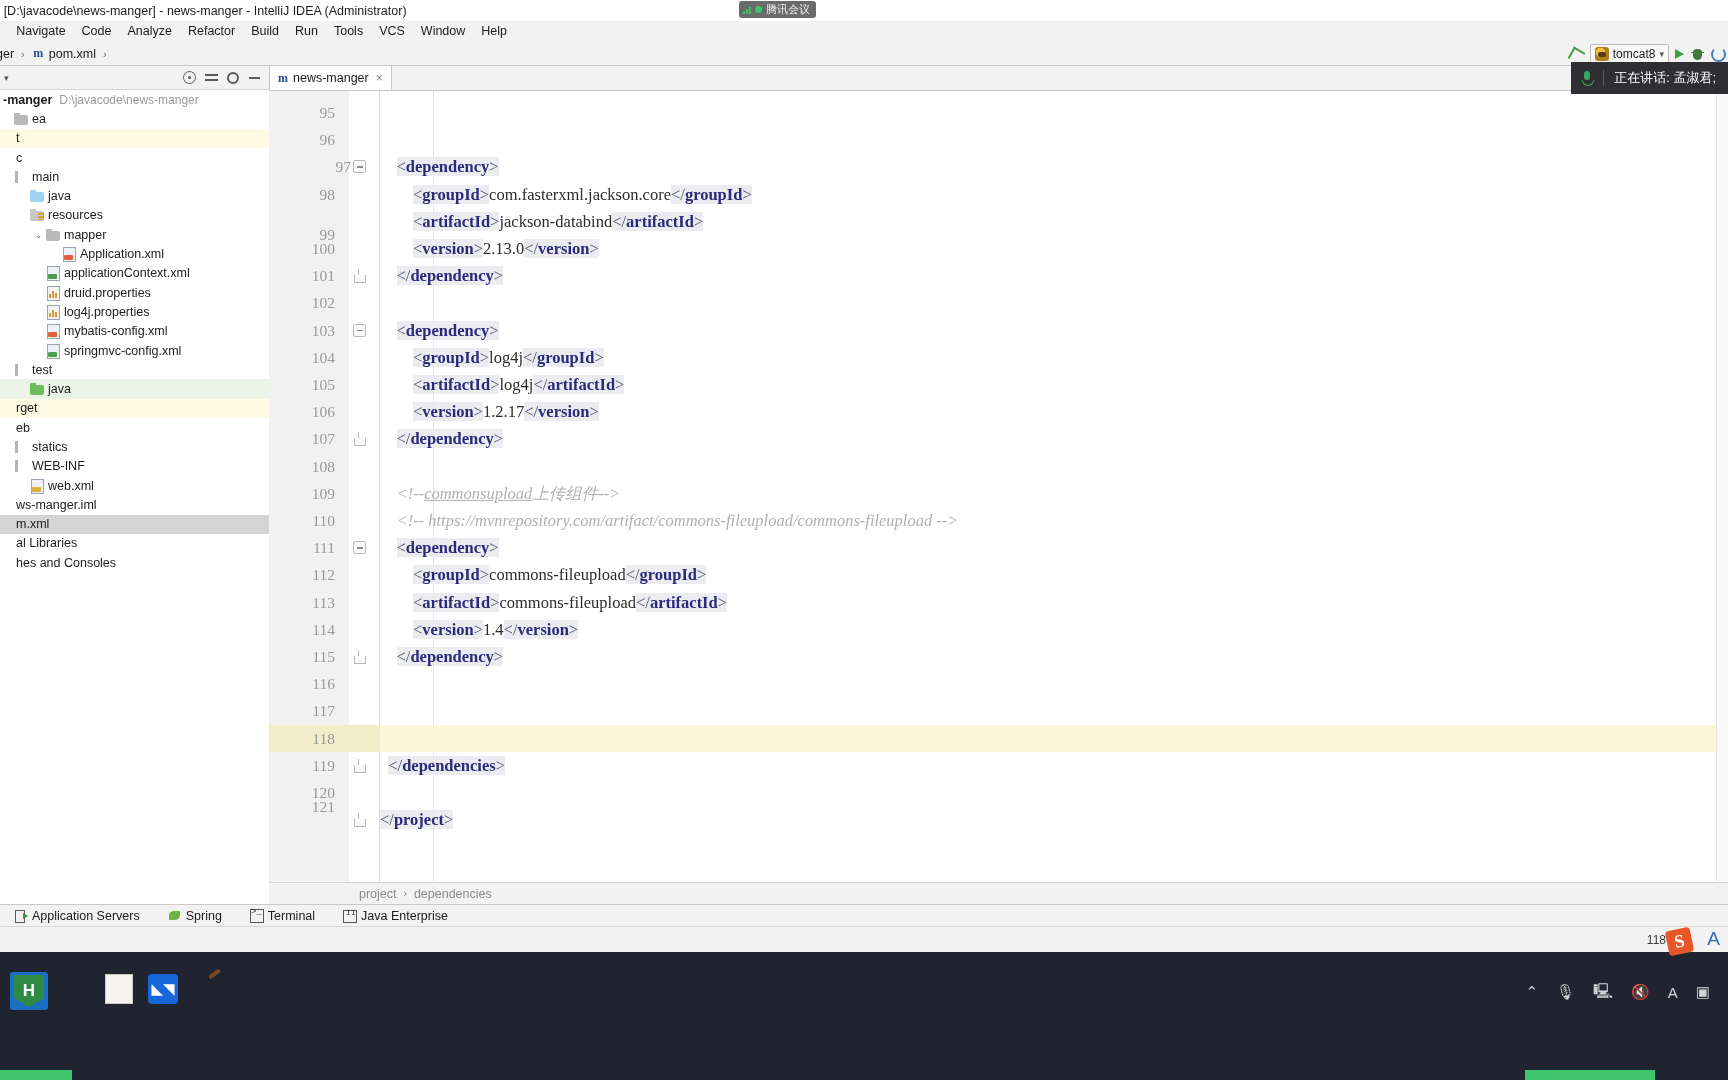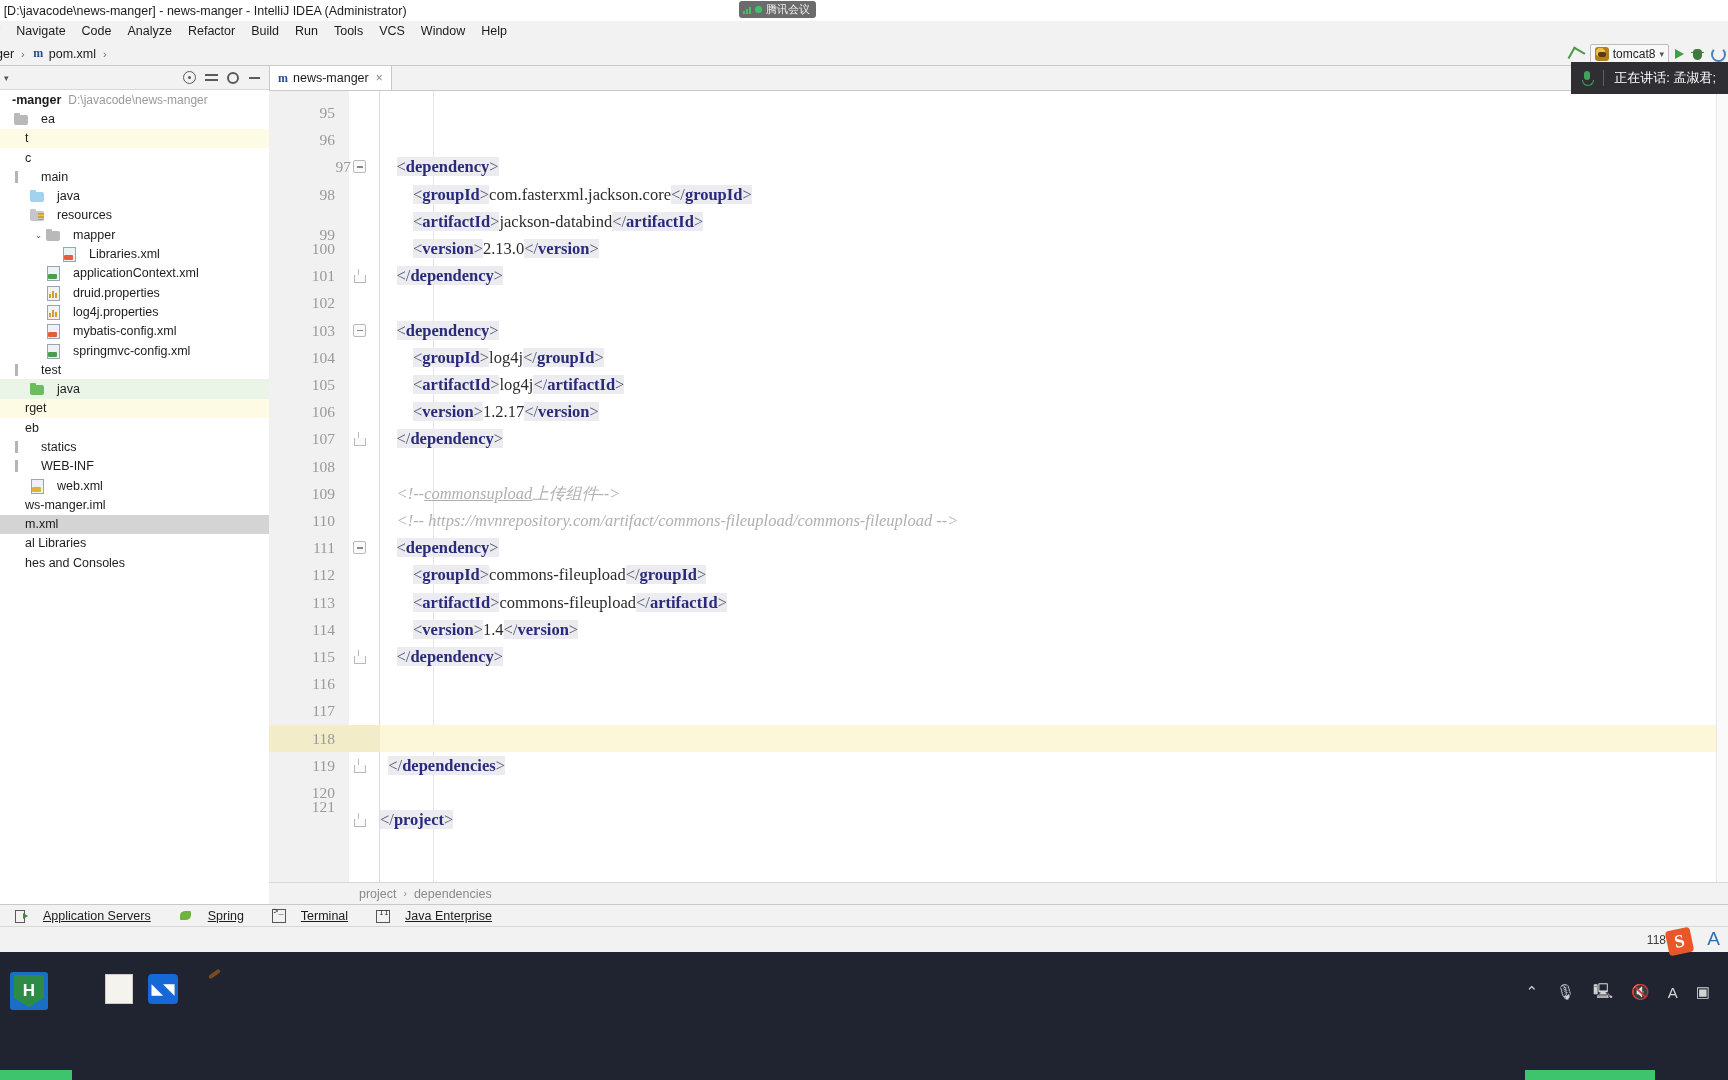--- a/index.html
+++ b/index.html
@@ -169,21 +169,21 @@
     font-size: 12.5px; color: #1c1c1c;
   }
   .tree-row {
     height: 19.3px; display: flex; align-items: center; white-space: nowrap;
     padding-right: 4px;
   }
   .tree-row.hl-yellow { background: #fdfbe4; }
   .tree-row.hl-green { background: #eaf5e7; }
   .tree-row.hl-sel { background: #d4d4d4; }
   .tw { display: inline-block; width: 13px; text-align: center; color: #555; font-size: 9px; }
-  .node-label { margin-left: 12px; }
+  .node-label { margin-left: 3px; }
   .node-label.bold { font-weight: bold; }
   .node-path { color: #9a9a9a; margin-left: 7px; font-size: 12px; }
 
   
   .fi { display: inline-block; width: 16px; height: 14px; position: relative; flex: 0 0 16px; }
   .fi-folder::before {
     content: ""; position: absolute; left: 1px; top: 3px; width: 14px; height: 10px;
     background: #9fd3f0; border-radius: 1px 2px 2px 2px;
   }
   .fi-folder::after {
@@ -311,21 +311,21 @@
   }
   .breadcrumb-bar .sep { margin: 0 7px; font-size: 10px; }
 
   
   .bottombar {
     position: absolute; left: 0; top: 904px; width: 1728px; height: 22px;
     background: #f2f2f2; border-top: 1px solid #c9c9c9;
     display: flex; align-items: center;
     font-size: 12.5px; color: #1c1c1c;
   }
-  .bb-item { display: flex; align-items: center; gap: 16px; padding: 0 14px 0 0; margin-left: 14px; white-space: nowrap; text-decoration: underline; }
+  .bb-item { display: flex; align-items: center; gap: 5px; padding: 0 14px 0 0; margin-left: 14px; white-space: nowrap; }
   .bb-icon { width: 13px; height: 13px; position: relative; }
   .ic-appserv::before {
     content: ""; position: absolute; left: 1px; top: 1px; width: 8px; height: 11px;
     border: 1.4px solid #5a5a5a;
   }
   .ic-appserv::after {
     content: ""; position: absolute; left: 9px; top: 4px;
     width: 0; height: 0; border-left: 5px solid #3d8b3d;
     border-top: 3.5px solid transparent; border-bottom: 3.5px solid transparent;
   }
@@ -559,21 +559,21 @@
         <div class="tree-row">
           <span style="display:inline-block;width:32px"></span>
           <span class="tw">⌄</span>
           <span class="fi fi-folder fi-folder-gray"></span>
           <span class="node-label">mapper</span>
         </div>
         <div class="tree-row">
           <span style="display:inline-block;width:48px"></span>
           <span class="tw"></span>
           <span class="fi fi-doc"></span>
-          <span class="node-label">Libraries.xml</span>
+          <span class="node-label">Application.xml</span>
         </div>
         <div class="tree-row">
           <span style="display:inline-block;width:32px"></span>
           <span class="tw"></span>
           <span class="fi fi-doc green"></span>
           <span class="node-label">applicationContext.xml</span>
         </div>
         <div class="tree-row">
           <span style="display:inline-block;width:32px"></span>
           <span class="tw"></span>

